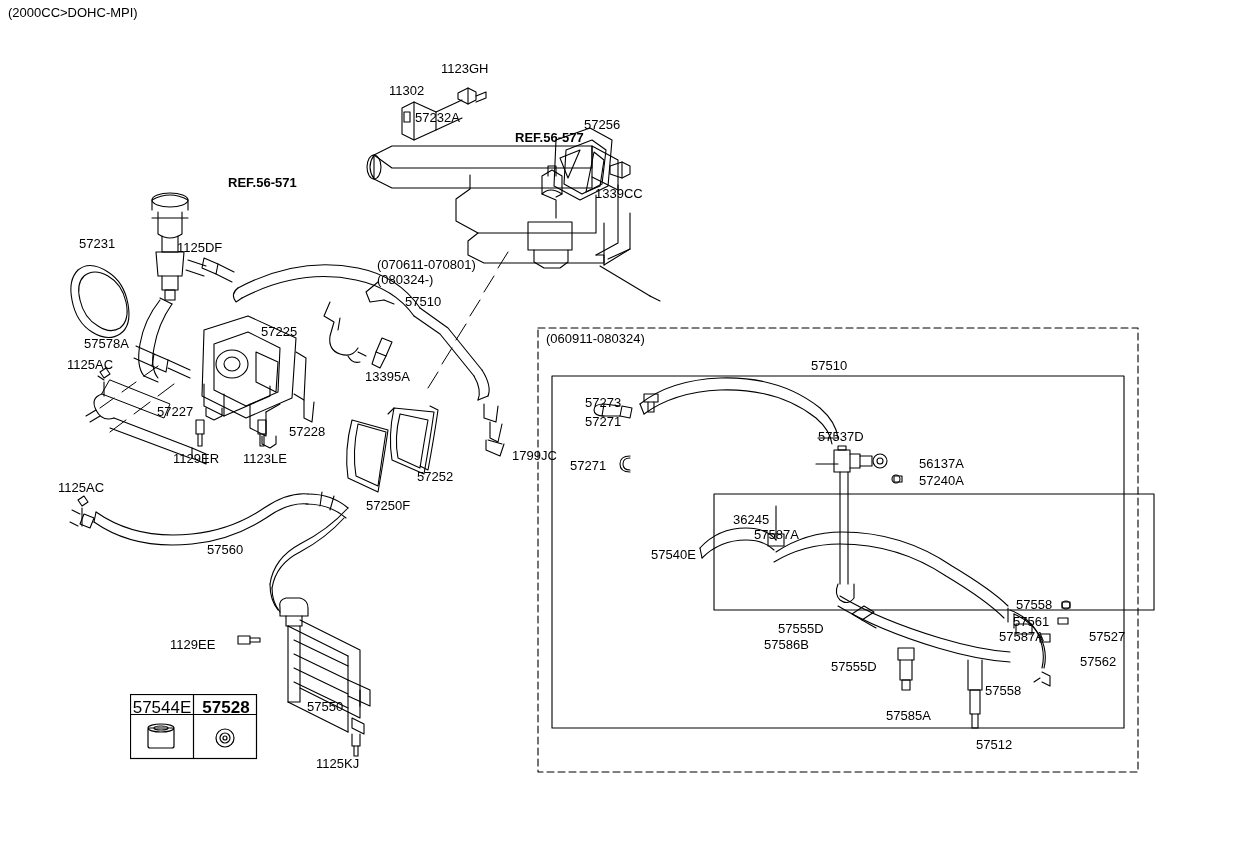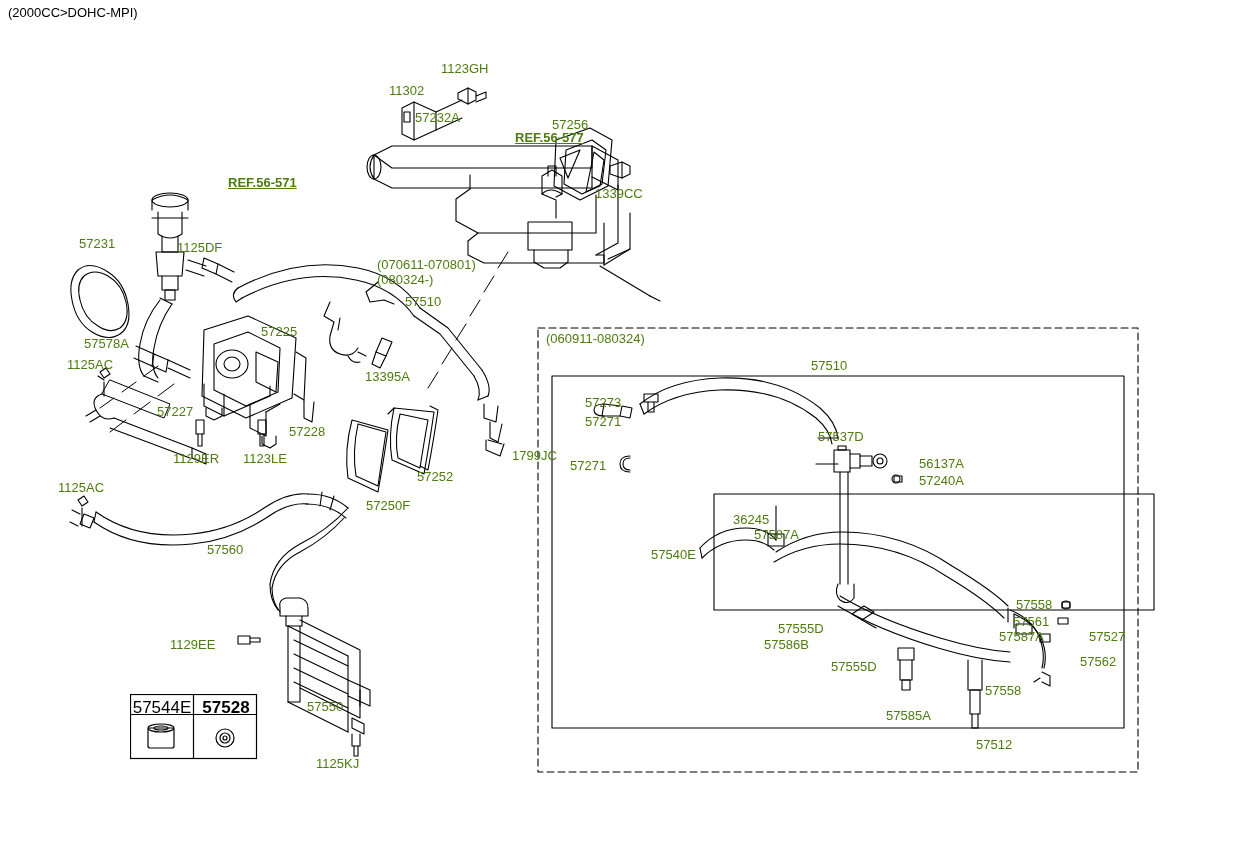--- a/index.html
+++ b/index.html
@@ -1,20 +1,20 @@
 <!DOCTYPE html>
 <html><head>
 <meta charset="utf-8">
 <style>
   html,body{margin:0;padding:0;background:#ffffff;}
   body{width:1240px;height:848px;position:relative;overflow:hidden;
        font-family:"Liberation Sans", sans-serif;color:#000;}
   #stage{position:absolute;left:0;top:0;width:1240px;height:848px;}
-  .lbl{position:absolute;font-size:13px;line-height:14px;color:#4d7c0f;white-space:nowrap;}
-  .lbl.b{font-weight:bold;text-decoration:underline;padding-left:32px;}
+  .lbl{position:absolute;font-size:13px;line-height:14px;color:#000000;white-space:nowrap;}
+  .lbl.b{font-weight:bold;padding-left:32px;}
   .hdr{position:absolute;font-size:13px;line-height:14px;color:#000;white-space:nowrap;}
   svg{position:absolute;left:0;top:0;}
   .tblcell{position:absolute;font-size:17px;text-align:center;}
 </style>
 </head>
 <body>
 
 <div id="stage">
 
   <svg width="1240" height="848" viewBox="0 0 1240 848">
@@ -262,21 +262,21 @@
   <div class="lbl b" style="left:196px;top:176px;">REF.56-571</div>
   <div class="lbl b" style="left:483px;top:131px;">REF.56-577</div>
 
   <div class="lbl" style="left:377px;top:258px;">(070611-070801)</div>
   <div class="lbl" style="left:377px;top:273px;">(080324-)</div>
   <div class="lbl" style="left:546px;top:332px;">(060911-080324)</div>
 
   <div class="lbl" style="left:441px;top:62px;">1123GH</div>
   <div class="lbl" style="left:389px;top:84px;">11302</div>
   <div class="lbl" style="left:415px;top:111px;">57232A</div>
-  <div class="lbl" style="left:552px;top:118px;">57256</div>
+  <div class="lbl" style="left:584px;top:118px;">57256</div>
   <div class="lbl" style="left:595px;top:187px;">1339CC</div>
   <div class="lbl" style="left:79px;top:237px;">57231</div>
   <div class="lbl" style="left:177px;top:241px;">1125DF</div>
   <div class="lbl" style="left:405px;top:295px;">57510</div>
   <div class="lbl" style="left:261px;top:317px;margin-top:8px;">57225</div>
   <div class="lbl" style="left:84px;top:337px;">57578A</div>
   <div class="lbl" style="left:67px;top:358px;">1125AC</div>
   <div class="lbl" style="left:365px;top:370px;">13395A</div>
   <div class="lbl" style="left:157px;top:405px;">57227</div>
   <div class="lbl" style="left:289px;top:425px;">57228</div>

